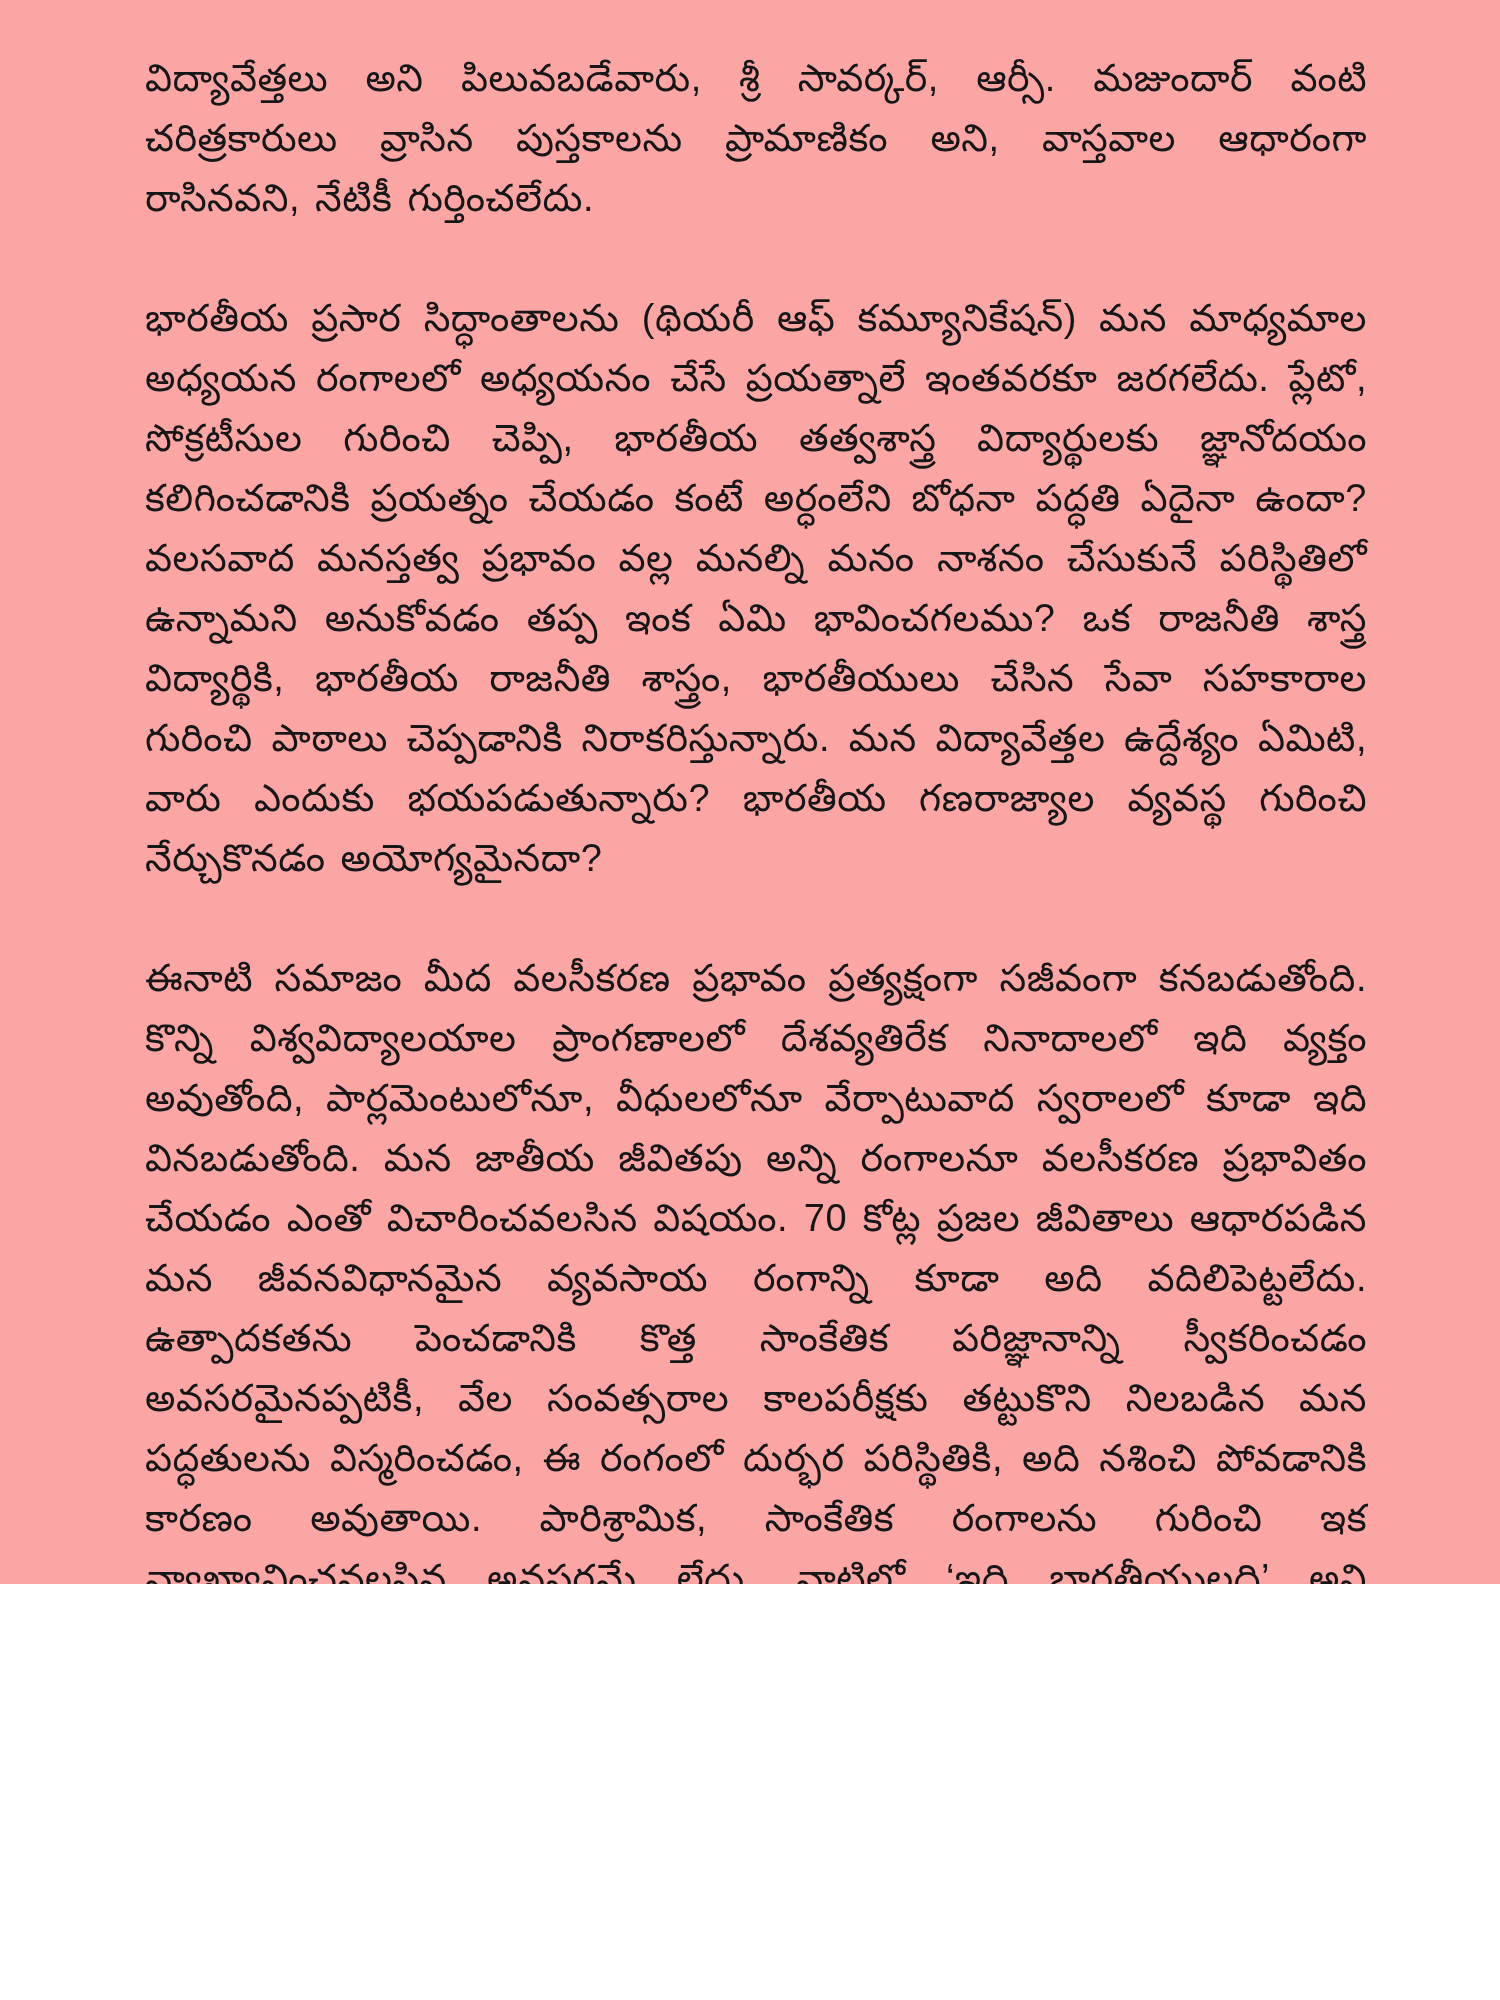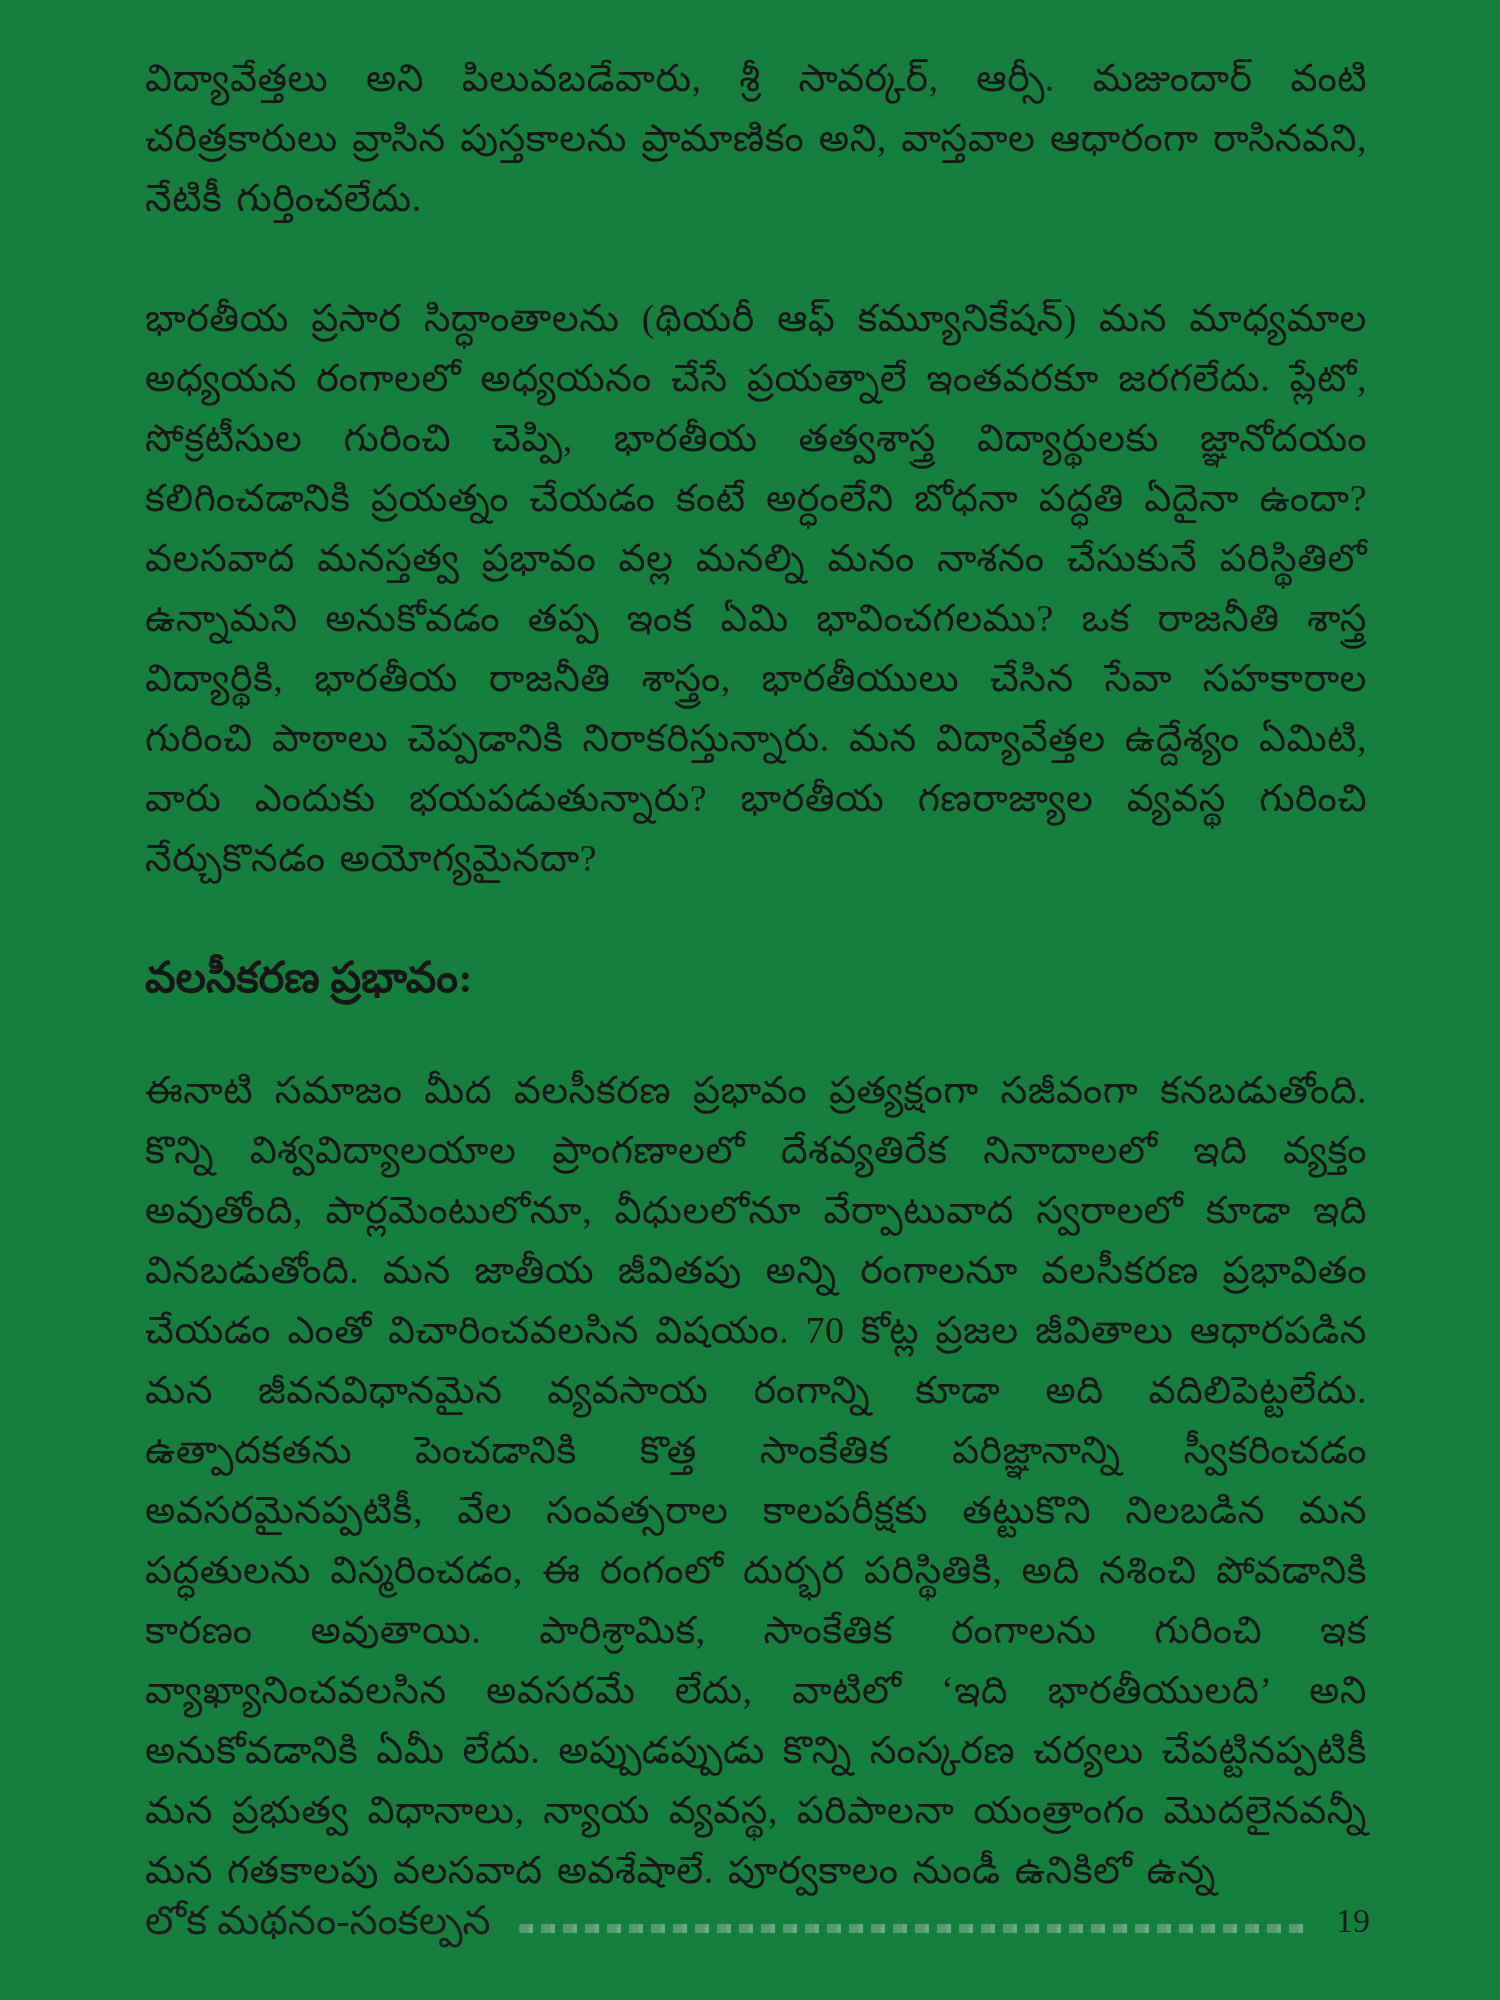--- a/index.html
+++ b/index.html
@@ -3,23 +3,23 @@
 <meta charset="utf-8">
 <style>
   html, body {
     margin: 0;
     padding: 0;
     background: #ffffff;
   }
   .page {
     position: relative;
     width: 1500px;
-    height: 2000px;
-    background: #15803d;
-    font-family: Liberation Serif, serif;
+    height: 1584px;
+    background: #fca5a5;
+    font-family: Liberation Sans, sans-serif;
     color: #161616;
     overflow: hidden;
     box-sizing: border-box;
   }
   .content {
     position: absolute;
     left: 145px;
     top: 48px;
     width: 1222px;
   }
@@ -70,21 +70,20 @@
     white-space: nowrap;
   }
 </style>
 </head>
 <body>
 
 <div class="page">
   <div class="content">
     <p class="para">విద్యావేత్తలు అని పిలువబడేవారు, శ్రీ సావర్కర్, ఆర్సీ. మజుందార్ వంటి చరిత్రకారులు వ్రాసిన పుస్తకాలను ప్రామాణికం అని, వాస్తవాల ఆధారంగా రాసినవని, నేటికీ గుర్తించలేదు.</p>
     <p class="para">భారతీయ ప్రసార సిద్ధాంతాలను (థియరీ ఆఫ్ కమ్యూనికేషన్) మన మాధ్యమాల అధ్యయన రంగాలలో అధ్యయనం చేసే ప్రయత్నాలే ఇంతవరకూ జరగలేదు. ప్లేటో, సోక్రటీసుల గురించి చెప్పి, భారతీయ తత్వశాస్త్ర విద్యార్థులకు జ్ఞానోదయం కలిగించడానికి ప్రయత్నం చేయడం కంటే అర్ధంలేని బోధనా పద్ధతి ఏదైనా ఉందా? వలసవాద మనస్తత్వ ప్రభావం వల్ల మనల్ని మనం నాశనం చేసుకునే పరిస్థితిలో ఉన్నామని అనుకోవడం తప్ప ఇంక ఏమి భావించగలము? ఒక రాజనీతి శాస్త్ర విద్యార్థికి, భారతీయ రాజనీతి శాస్త్రం, భారతీయులు చేసిన సేవా సహకారాల గురించి పాఠాలు చెప్పడానికి నిరాకరిస్తున్నారు. మన విద్యావేత్తల ఉద్దేశ్యం ఏమిటి, వారు ఎందుకు భయపడుతున్నారు? భారతీయ గణరాజ్యాల వ్యవస్థ గురించి నేర్చుకొనడం అయోగ్యమైనదా?</p>
-    <h2 class="heading">వలసీకరణ ప్రభావం:</h2>
     <p class="para">ఈనాటి సమాజం మీద వలసీకరణ ప్రభావం ప్రత్యక్షంగా సజీవంగా కనబడుతోంది. కొన్ని విశ్వవిద్యాలయాల ప్రాంగణాలలో దేశవ్యతిరేక నినాదాలలో ఇది వ్యక్తం అవుతోంది, పార్లమెంటులోనూ, వీధులలోనూ వేర్పాటువాద స్వరాలలో కూడా ఇది వినబడుతోంది. మన జాతీయ జీవితపు అన్ని రంగాలనూ వలసీకరణ ప్రభావితం చేయడం ఎంతో విచారించవలసిన విషయం. 70 కోట్ల ప్రజల జీవితాలు ఆధారపడిన మన జీవనవిధానమైన వ్యవసాయ రంగాన్ని కూడా అది వదిలిపెట్టలేదు. ఉత్పాదకతను పెంచడానికి కొత్త సాంకేతిక పరిజ్ఞానాన్ని స్వీకరించడం అవసరమైనప్పటికీ, వేల సంవత్సరాల కాలపరీక్షకు తట్టుకొని నిలబడిన మన పద్ధతులను విస్మరించడం, ఈ రంగంలో దుర్భర పరిస్థితికి, అది నశించి పోవడానికి కారణం అవుతాయి. పారిశ్రామిక, సాంకేతిక రంగాలను గురించి ఇక వ్యాఖ్యానించవలసిన అవసరమే లేదు, వాటిలో ‘ఇది భారతీయులది’ అని అనుకోవడానికి ఏమీ లేదు. అప్పుడప్పుడు కొన్ని సంస్కరణ చర్యలు చేపట్టినప్పటికీ మన ప్రభుత్వ విధానాలు, న్యాయ వ్యవస్థ, పరిపాలనా యంత్రాంగం మొదలైనవన్నీ మన గతకాలపు వలసవాద అవశేషాలే. పూర్వకాలం నుండీ ఉనికిలో ఉన్న</p>
   </div>
 
   <div class="footer">
     <span class="book-title">లోక మథనం-సంకల్పన</span>
     <span class="leader"></span>
     <span class="page-num">19</span>
   </div>
 </div>
 

